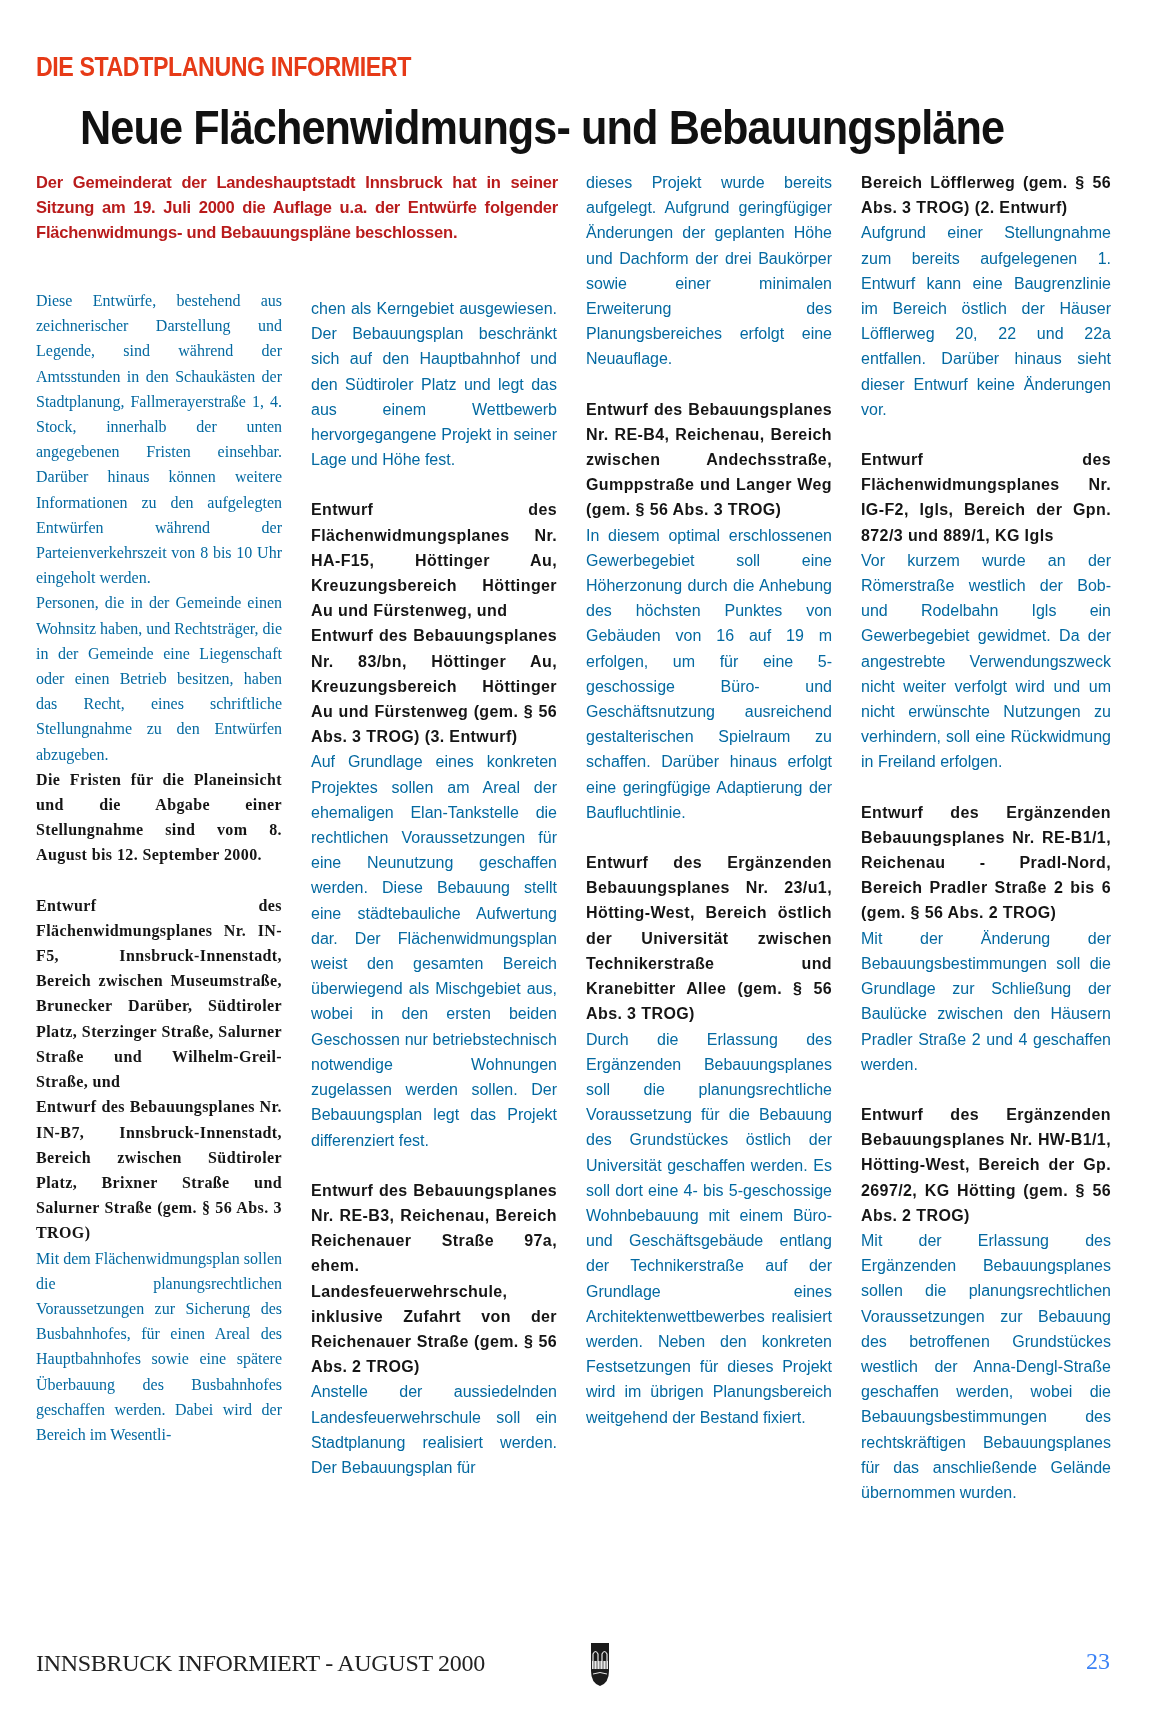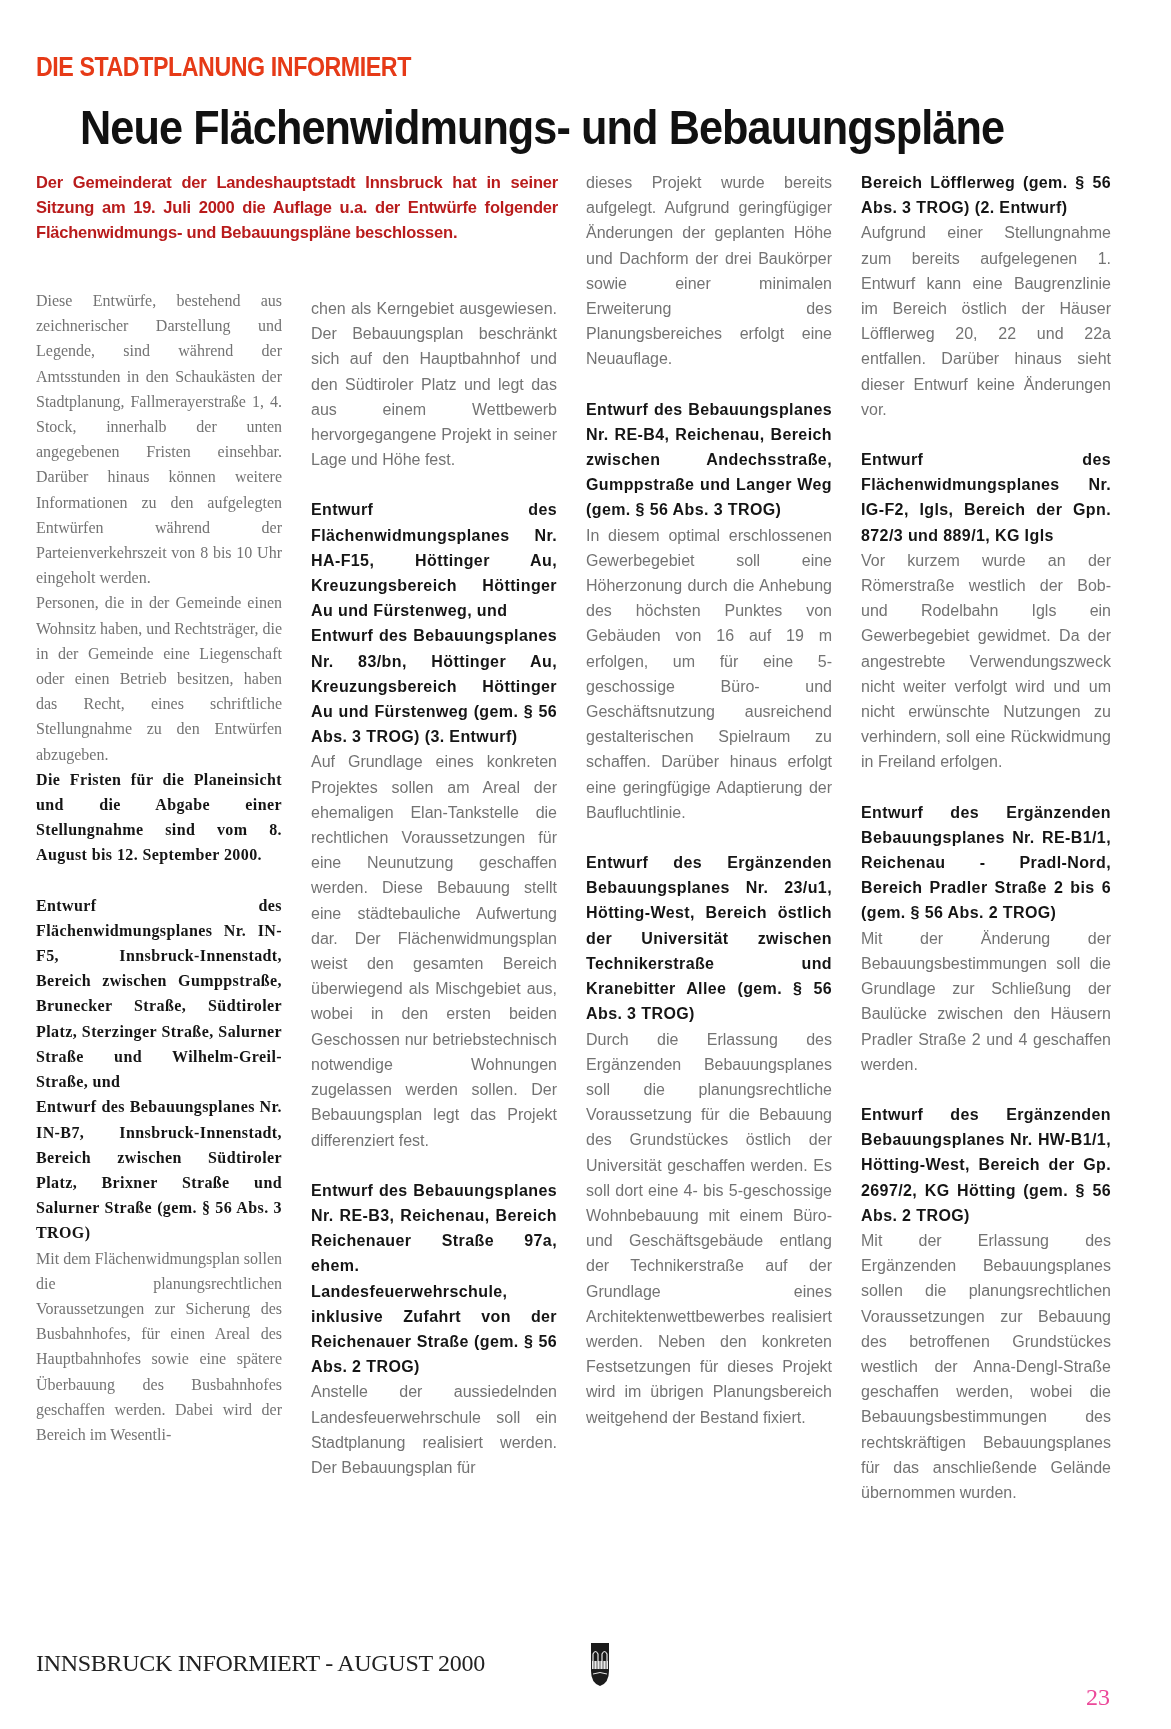--- a/index.html
+++ b/index.html
@@ -26,47 +26,47 @@
     position: absolute; width: 246px;
     font-family: "Liberation Sans", sans-serif;
     font-size: 16px; line-height: 25.2px; color: #3d3d3d;
     text-align: justify; hyphens: manual;
   }
   .col1 { left: 36px; top: 288px; font-family: Liberation Serif, serif; }
   .col2 { left: 311px; top: 296px; }
   .col3 { left: 586px; top: 170px; }
   .col4 { left: 861px; top: 170px; width: 250px; }
   .col p { margin: 0; }
-  .col .body { color: #737373; }
+  .col .body { color: #0369a1; }
   .col .bold { font-weight: bold; color: #151515; letter-spacing: 0.4px; }
   .col .gap { margin-top: 25px; }
   .footer-title {
     position: absolute; left: 36px; top: 1650px;
     font-family: "Liberation Serif", serif; font-size: 24px; color: #222222;
     letter-spacing: -0.3px; white-space: nowrap;
   }
   .footer-logo { position: absolute; left: 590px; top: 1641px; width: 20px; height: 46px; }
   .page-number {
     position: absolute; left: 1086px; top: 1648px;
-    font-family: "Liberation Serif", serif; font-size: 24px; color: #ec4899; margin-top: 36px;
+    font-family: "Liberation Serif", serif; font-size: 24px; color: #3b82f6;
   }
 </style>
 </head>
 <body>
 
 <div class="kicker">DIE STADTPLANUNG INFORMIERT</div>
 <h1 class="headline" style="margin:0;">Neue Flächenwidmungs- und Bebauungspläne</h1>
 
 <div class="lead">Der Gemeinderat der Landeshauptstadt Innsbruck hat in seiner Sitzung am 19. Juli 2000 die Auflage u.a. der Entwürfe folgender Flächenwidmungs- und Bebauungspläne beschlossen.</div>
 
 <div class="col col1">
     <p class="body">Diese Entwürfe, bestehend aus zeichnerischer Darstellung und Legende, sind während der Amtsstunden in den Schaukästen der Stadtplanung, Fallmerayerstraße 1, 4. Stock, innerhalb der unten angegebenen Fristen einsehbar. Darüber hinaus können weitere Informationen zu den aufgelegten Entwürfen während der Parteienverkehrszeit von 8 bis 10 Uhr eingeholt werden.</p>
     <p class="body">Personen, die in der Gemeinde einen Wohnsitz haben, und Rechtsträger, die in der Gemeinde eine Liegenschaft oder einen Betrieb besitzen, haben das Recht, eines schriftliche Stellungnahme zu den Entwürfen abzugeben.</p>
     <p class="bold">Die Fristen für die Planeinsicht und die Abgabe einer Stellungnahme sind vom 8. August bis 12. September 2000.</p>
-    <p class="bold gap">Entwurf des Flächenwidmungsplanes Nr. IN-F5, Innsbruck-Innenstadt, Bereich zwischen Gumppstraße, Brunecker Straße, Südtiroler Platz, Sterzinger Straße, Salurner Straße und Wilhelm-Greil-Straße, und</p>
+    <p class="bold gap">Entwurf des Flächenwidmungsplanes Nr. IN-F5, Innsbruck-Innenstadt, Bereich zwischen Museumstraße, Brunecker Darüber, Südtiroler Platz, Sterzinger Straße, Salurner Straße und Wilhelm-Greil-Straße, und</p>
     <p class="bold">Entwurf des Bebauungsplanes Nr. IN-B7, Innsbruck-Innenstadt, Bereich zwischen Südtiroler Platz, Brixner Straße und Salurner Straße (gem. § 56 Abs. 3 TROG)</p>
     <p class="body">Mit dem Flächenwidmungsplan sollen die planungsrechtlichen Voraussetzungen zur Sicherung des Busbahnhofes, für einen Areal des Hauptbahnhofes sowie eine spätere Überbauung des Busbahnhofes geschaffen werden. Dabei wird der Bereich im Wesentli-</p>
   </div>
 <div class="col col2">
     <p class="body">chen als Kerngebiet ausgewiesen. Der Bebauungsplan beschränkt sich auf den Hauptbahnhof und den Südtiroler Platz und legt das aus einem Wettbewerb hervorgegangene Projekt in seiner Lage und Höhe fest.</p>
     <p class="bold gap">Entwurf des Flächenwidmungsplanes Nr. HA-F15, Höttinger Au, Kreuzungsbereich Höttinger Au und Fürstenweg, und</p>
     <p class="bold">Entwurf des Bebauungsplanes Nr. 83/bn, Höttinger Au, Kreuzungsbereich Höttinger Au und Fürstenweg (gem. § 56 Abs. 3 TROG) (3. Entwurf)</p>
     <p class="body">Auf Grundlage eines konkreten Projektes sollen am Areal der ehemaligen Elan-Tankstelle die rechtlichen Voraussetzungen für eine Neunutzung geschaffen werden. Diese Bebauung stellt eine städtebauliche Aufwertung dar. Der Flächenwidmungsplan weist den gesamten Bereich überwiegend als Mischgebiet aus, wobei in den ersten beiden Geschossen nur betriebstechnisch notwendige Wohnungen zugelassen werden sollen. Der Bebauungsplan legt das Projekt differenziert fest.</p>
     <p class="bold gap">Entwurf des Bebauungsplanes Nr. RE-B3, Reichenau, Bereich Reichenauer Straße 97a, ehem. Landesfeuerwehrschule, inklusive Zufahrt von der Reichenauer Straße (gem. § 56 Abs. 2 TROG)</p>
     <p class="body">Anstelle der aussiedelnden Landesfeuerwehrschule soll ein Stadtplanung realisiert werden. Der Bebauungsplan für</p>

